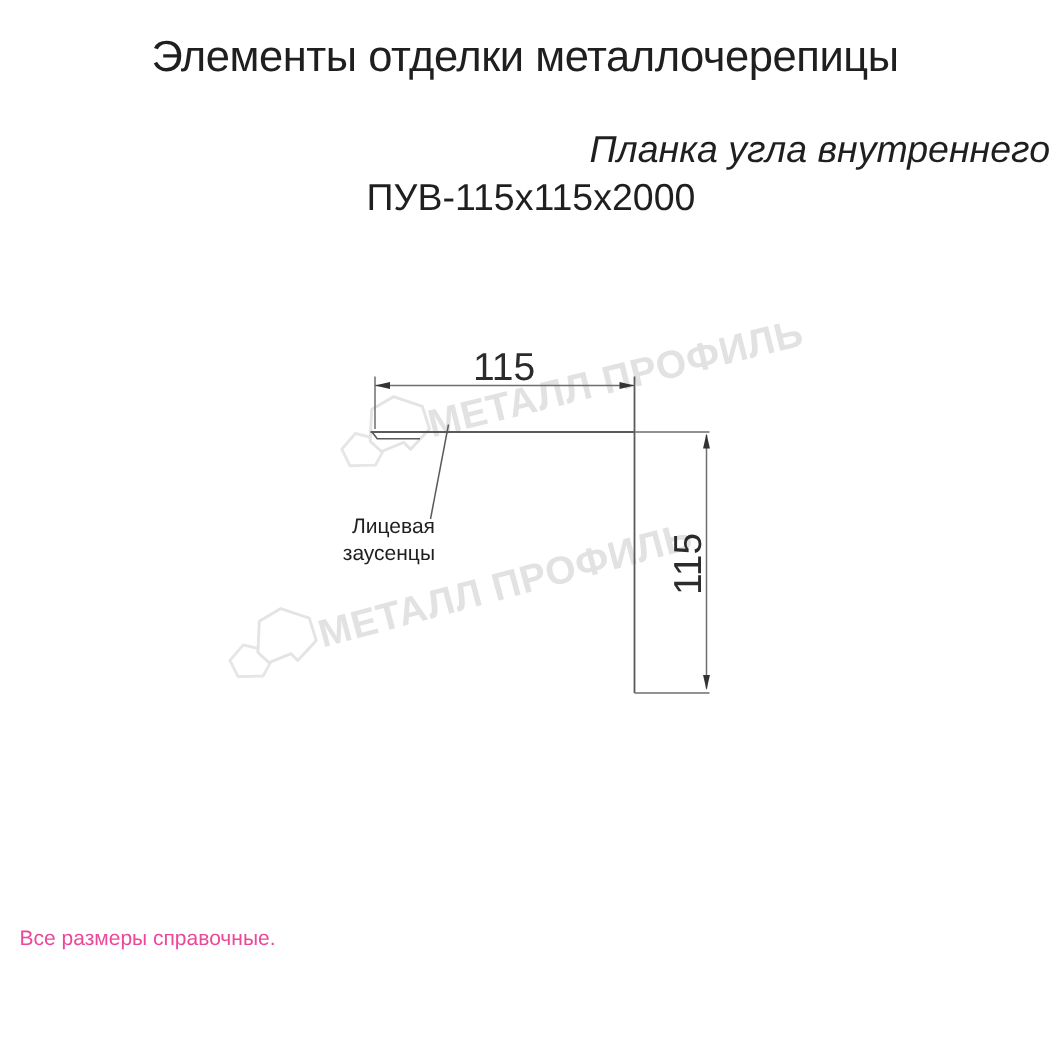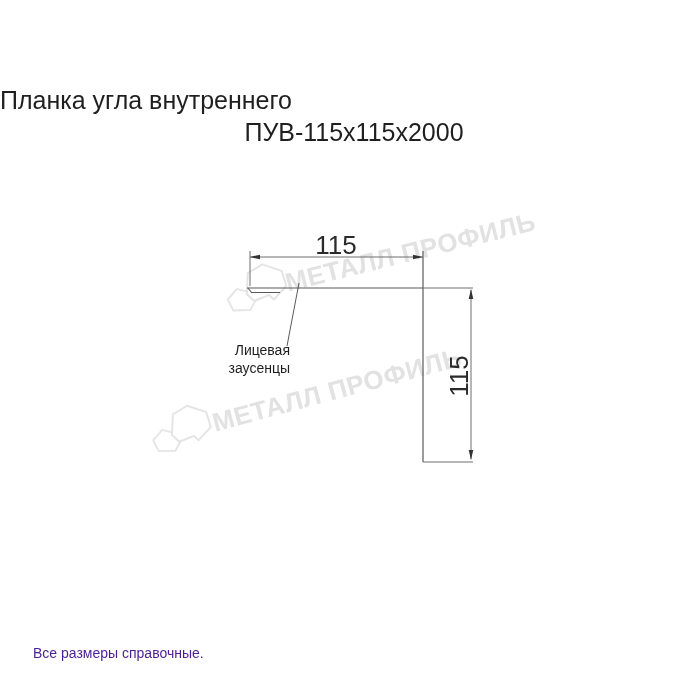--- a/index.html
+++ b/index.html
@@ -20,24 +20,25 @@
     text-align: center;
     font-size: 29px;
     letter-spacing: -0.3px;
     color: #1f1f1f;
     z-index: 4;
   }
   .doc-subtitle {
     position: absolute;
     left: 0; top: 86px;
     width: 700px;
-    text-align: left;
+    text-align: right;
     font-size: 25px;
     color: #1f1f1f;
     z-index: 4;
+    font-style: italic;
   }
   .doc-code {
     position: absolute;
     left: 4px; top: 118px;
     width: 700px;
     text-align: center;
     font-size: 25px;
     color: #1f1f1f;
     z-index: 4;
   }
@@ -81,33 +82,33 @@
     width: 75px;
     text-align: right;
     font-size: 14px;
     line-height: 18px;
     color: #1f1f1f;
     z-index: 3;
   }
   
   .footer-notes {
     position: absolute;
-    left: 13px; top: 644px;
+    left: 13px; top: 616px;
     font-size: 14px;
     line-height: 19px;
-    color: #4c1d95;
+    color: #ec4899;
     z-index: 4;
-    margin-left: 20px;
   }
 </style>
 </head>
 <body>
 
 <div class="page">
 
+  <div class="doc-title">Элементы отделки металлочерепицы</div>
   <div class="doc-subtitle">Планка угла внутреннего</div>
   <div class="doc-code">ПУВ-115х115х2000</div>
 
   <svg class="wm-logo wm-logo-1" viewBox="0 0 100 80">
     <path d="M20,42 L4,56 L10,74 L36,77 L47,62 L40,50 Z" fill="none" stroke="#e6e6e6" stroke-width="3" stroke-linejoin="round"></path>
     <path d="M34,52 L40,20 L64,10 L92,24 L96,48 L74,66 L68,58 L44,64 Z" fill="#ffffff" stroke="#e4e4e4" stroke-width="3" stroke-linejoin="round"></path>
   </svg>
   <span class="wm-text wm-text-1">МЕТАЛЛ ПРОФИЛЬ</span>
 
   <svg class="wm-logo wm-logo-2" viewBox="0 0 100 80">

